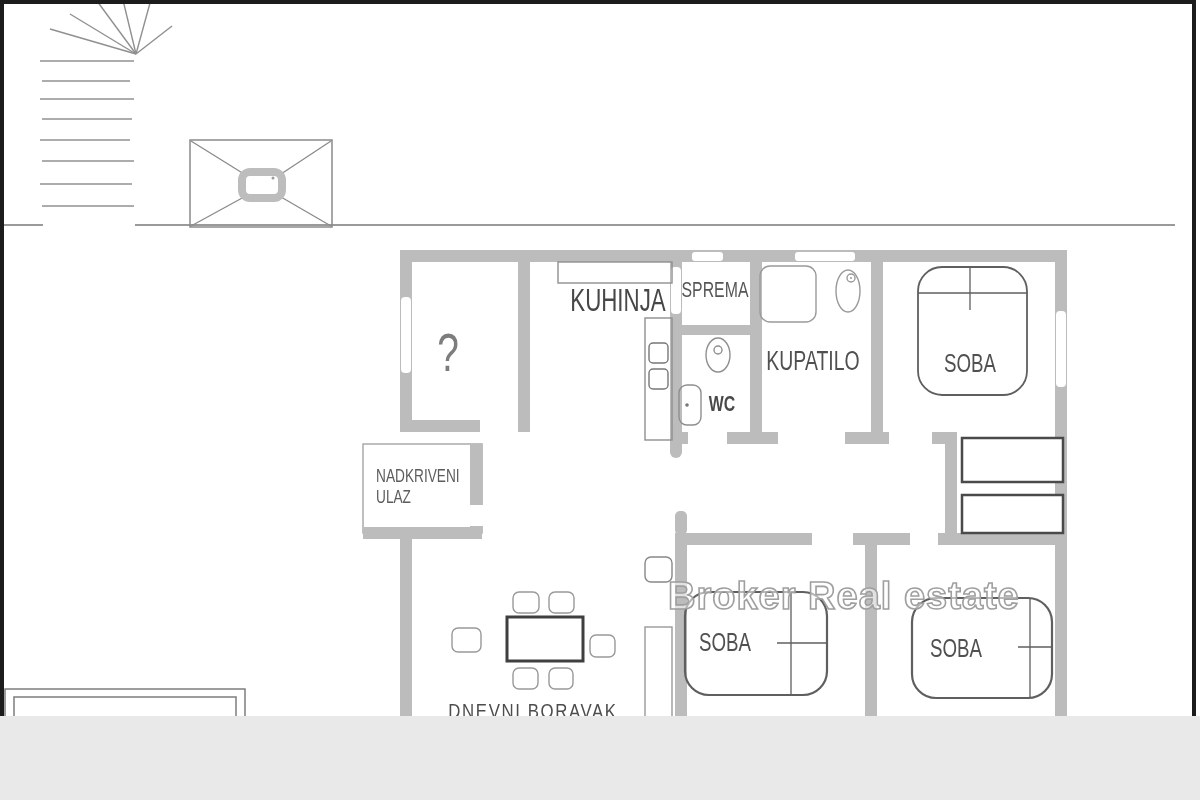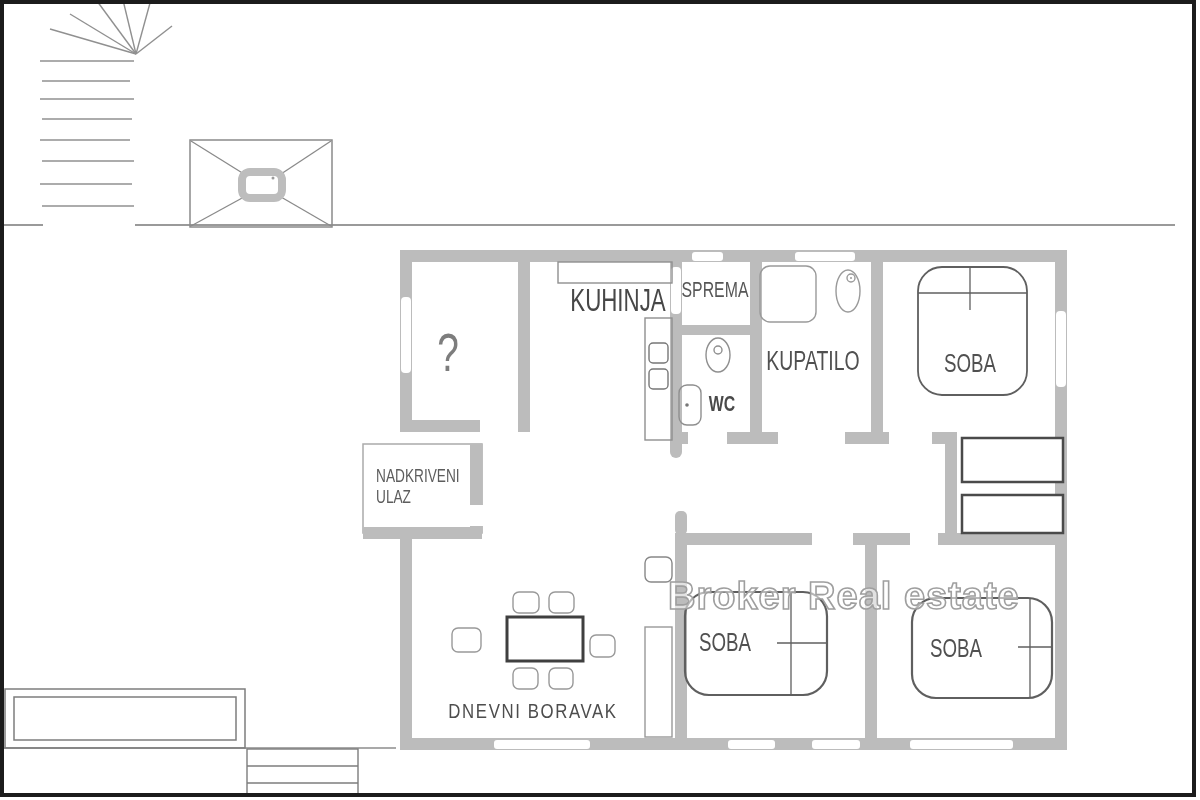--- a/index.html
+++ b/index.html
@@ -1,17 +1,17 @@
 <!DOCTYPE html>
 <html><head>
 <meta charset="utf-8">
 <style>
   html,body{margin:0;padding:0;background:#e9e9e9;}
   .stage{
-    position:relative;width:1200px;height:800px;background:#ffffff;
+    position:relative;width:1200px;height:716px;background:#ffffff;
     overflow:hidden;font-family:"Liberation Sans",sans-serif;
   }
   .frame{
     position:absolute;left:0;top:0;width:1196px;height:797px;
     border:4px solid #1c1c1c;box-sizing:border-box;pointer-events:none;z-index:30;
   }
   svg.plan{position:absolute;left:0;top:0;z-index:1;}
   .lbl{
     position:absolute;z-index:10;white-space:nowrap;color:#4d4d4d;
     transform:translate(-50%,-50%) scale(0.72,1);line-height:1;

